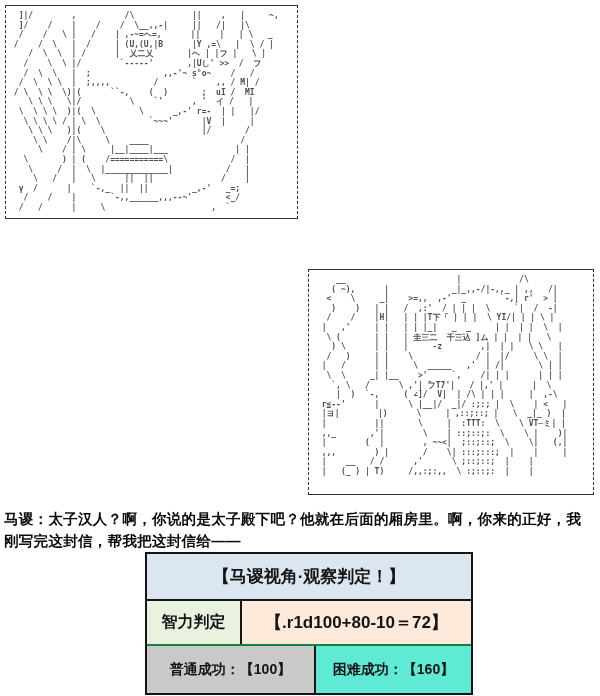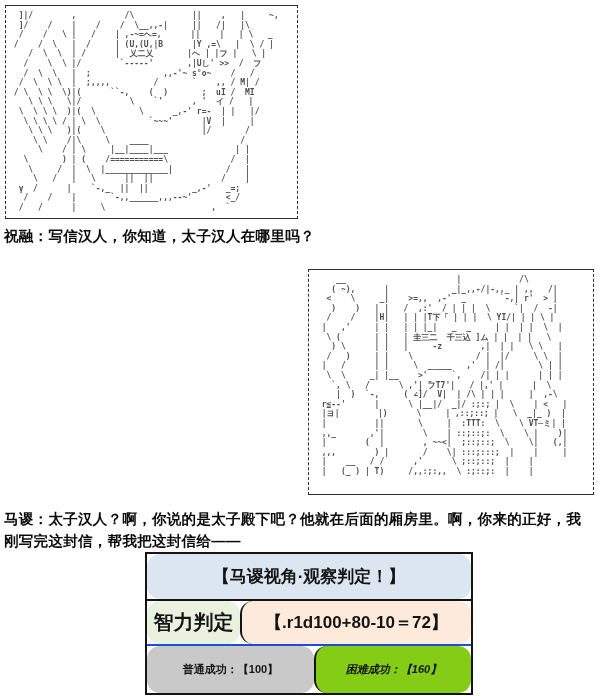--- a/index.html
+++ b/index.html
@@ -25,29 +25,29 @@
   #dialogue-1{top:225px;width:430px;}
   #dialogue-2{top:492px;width:589px;margin-top:16px;}
   #judge-table{
     position:absolute;left:145px;top:552px;width:328px;height:143px;
     border:2px solid #141414;box-sizing:border-box;
     display:flex;flex-direction:column;color:#141414;font-weight:bold;
   }
   .jt-row{display:flex;flex-direction:row;box-sizing:border-box;}
   .jt-cell{
     display:flex;align-items:center;justify-content:center;
-    box-sizing:border-box;text-align:center;border-radius:13px;
+    box-sizing:border-box;text-align:center;
   }
   #jt-header{height:45px;background:#dce6f1;font-size:17px;}
   #jt-roll-row{height:45px;border-top:2px solid #141414;}
-  #jt-skill-cell{width:93px;background:#e9f1df;font-size:20px;}
+  #jt-skill-cell{width:93px;background:#e9f1df;font-size:16px;}
   #jt-roll-cell{flex:1;background:#fdeada;border-left:2px solid #141414;font-size:17px;}
-  #jt-result-row{flex:1;border-top:2px solid #1d4ed8;font-size:11px;}
+  #jt-result-row{flex:1;border-top:2px solid #15803d;font-size:14px;}
   #jt-normal-cell{width:167px;background:#c9c9c9;}
-  #jt-hard-cell{flex:1;background:#84cc16;border-left:2px solid #141414;font-style:italic;}
+  #jt-hard-cell{flex:1;background:#5eead4;border-left:2px solid #141414;}
 </style>
 </head>
 <body>
 
 <div id="page">
 
   <div id="aa-panel-1" class="aa-box">
     <pre>  ]|/        ,          /\            ||    ,   |     ~,
   ]/    /    |    /    /  \__,,-|     ||   /|   |\
   /    /   \ |   /    | ,-~=ヘ=,      ||    |   | \   _
@@ -64,21 +64,20 @@
      \ \    /|\     \    ____                   /
       \    / | \     |__|____|___              | |
    \       ) | (    /===========\             /  |
     \     /  |  \  |_____________|           /   |
      \   /   |   \      ||  ||              /    |
   γ  /      |    `-,_  ||  ||         _,-'   _=;
    /    /    |       `-,,______,,,--~'       &lt;_/
   /   /      |     \                      ,  `</pre>
   </div>
 
-  <div id="dialogue-1" class="dialogue">祝融：写信汉人，你知道，太子汉人在哪里吗？</div>
 
   <div id="aa-panel-2" class="aa-box">
     <pre>     __                       |            /\
     ( ~),      |             _|_,,-/|-,,_ | ,,   /|
    &lt;    \     _|    &gt;=,,  ,-'  _       `-,| r'  &gt; |
     )    )   | |   /  ,:'  / | | |  \     `|  /  -|
    /    /    |H|   | | |T下「 | | |  \ ΥΙ/| | | \ |
   |   ,'     | |   | | |_|   _  _     | |  | |  \  |
    \ (       | |   | 圭三二  千三込 ]ム | |  | |   \
     ) \      | |   |     -z        ,|  | |   \ \   |

